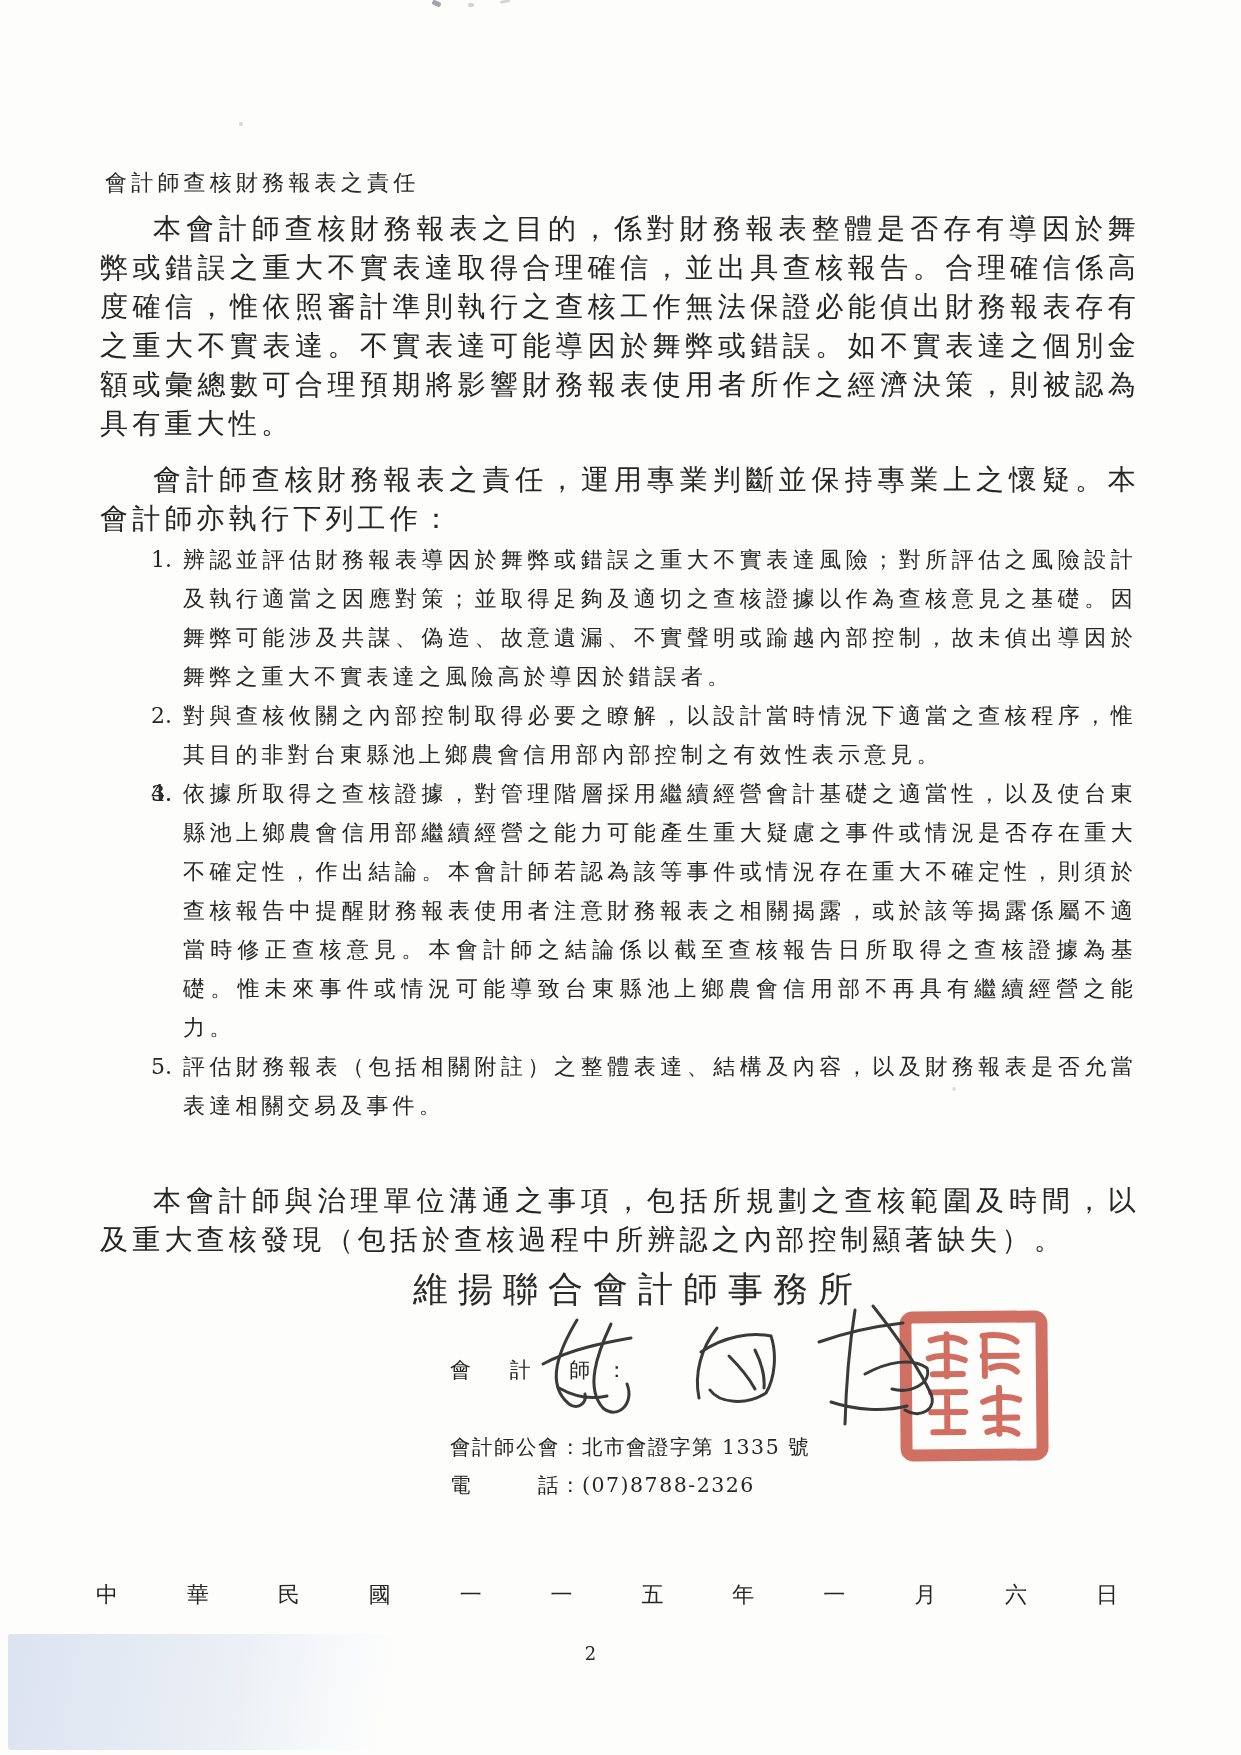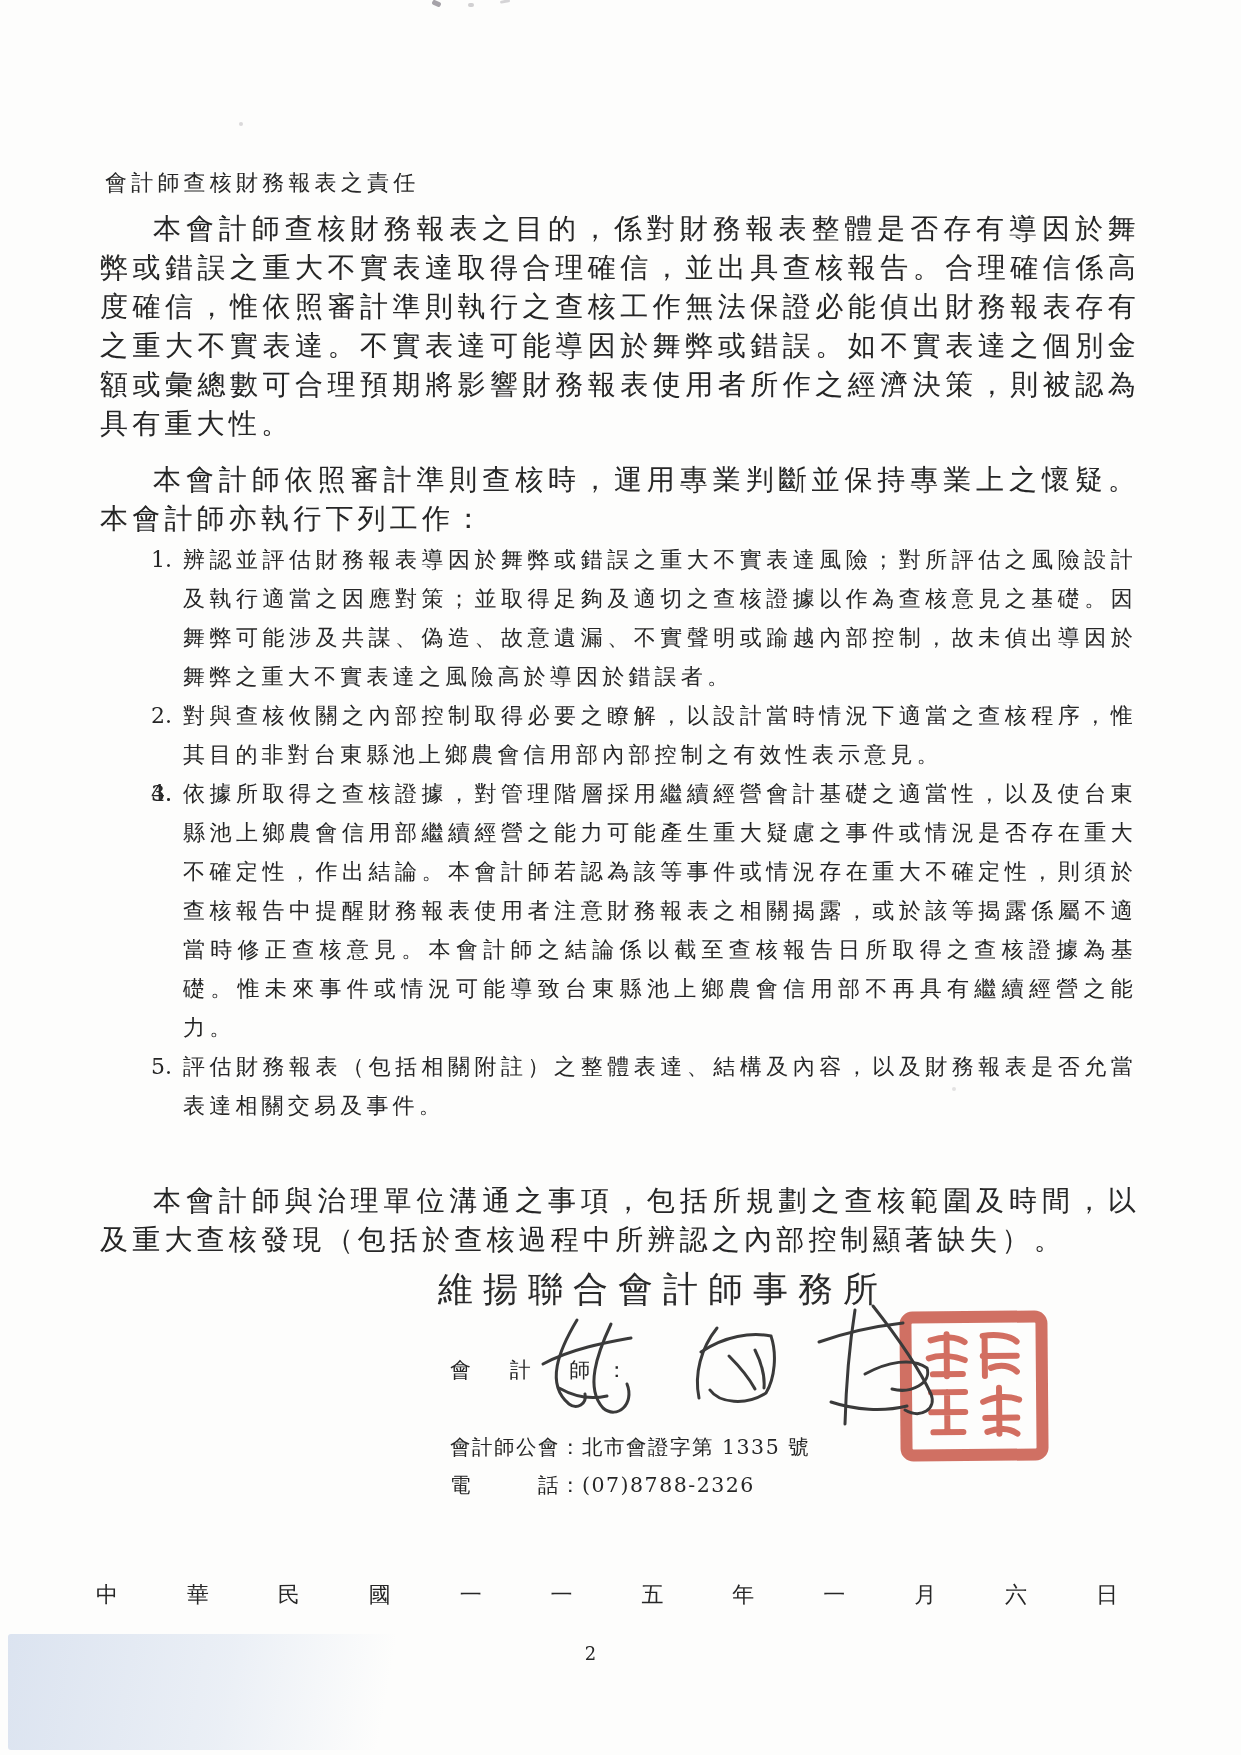--- a/index.html
+++ b/index.html
@@ -16,21 +16,21 @@
   
   .blk{position:absolute;font-size:28px;line-height:39px;letter-spacing:4.2px;text-align:justify;text-justify:inter-ideograph;}
   .heading{position:absolute;left:105px;top:168px;font-size:22px;letter-spacing:4.2px;}
   .p1{left:100px;top:209px;width:1040px;text-indent:53px;}
   .p2{left:100px;top:460px;width:1040px;text-indent:53px;}
   .closing{left:100px;top:1181px;width:1040px;text-indent:53px;}
   .list{position:absolute;left:100px;top:540px;width:1040px;}
   .li{position:relative;margin-left:83px;width:954px;font-size:22px;line-height:39px;letter-spacing:4.2px;text-align:justify;text-justify:inter-ideograph;}
   .li-num{position:absolute;left:-32px;top:0;letter-spacing:0;}
   
-  .firm-name{position:absolute;left:438px;top:1266px;font-size:35px;letter-spacing:10px;color:#2a2a2a;white-space:nowrap;}
+  .firm-name{position:absolute;left:413px;top:1266px;font-size:35px;letter-spacing:10px;color:#2a2a2a;white-space:nowrap;}
   .acct-label{position:absolute;left:450px;top:1356px;font-size:21px;letter-spacing:16px;white-space:nowrap;}
   .sig-svg{position:absolute;left:515px;top:1292px;z-index:3;}
   .seal{position:absolute;left:899px;top:1310px;width:150px;height:152px;z-index:2;opacity:.92;transform:rotate(-.5deg);mix-blend-mode:multiply;}
   .contact{position:absolute;left:450px;top:1428px;font-size:20.5px;line-height:38px;letter-spacing:1.5px;white-space:nowrap;}
   .contact div{height:38px;}
   
   .dateline{position:absolute;left:96px;top:1580px;width:1022px;display:flex;justify-content:space-between;font-size:22px;}
   
   .page-num{position:absolute;left:-30px;top:1643px;width:1241px;text-align:center;font-size:18px;letter-spacing:0;}
   
@@ -52,21 +52,21 @@
   <div class="speck sp1"></div>
   <div class="speck sp2"></div>
   <div class="speck sp3"></div>
   <div class="speck sp4"></div>
   <div class="speck sp5"></div>
   <div class="tint-bl"></div>
 
   <div class="heading">會計師查核財務報表之責任</div>
 
   <div class="blk p1">本會計師查核財務報表之目的，係對財務報表整體是否存有導因於舞弊或錯誤之重大不實表達取得合理確信，並出具查核報告。合理確信係高度確信，惟依照審計準則執行之查核工作無法保證必能偵出財務報表存有之重大不實表達。不實表達可能導因於舞弊或錯誤。如不實表達之個別金額或彙總數可合理預期將影響財務報表使用者所作之經濟決策，則被認為具有重大性。</div>
-  <div class="blk p2">本會計師依照審計準則查核時，運用專業判斷並保持專業上之懷疑。本會計師亦執行下列工作：</div>
+  <div class="blk p2">會計師查核財務報表之責任，運用專業判斷並保持專業上之懷疑。本會計師亦執行下列工作：</div>
 
   <div class="list">
     <div class="li">
       <span class="li-num">1.</span>
       <span>辨認並評估財務報表導因於舞弊或錯誤之重大不實表達風險；對所評估之風險設計及執行適當之因應對策；並取得足夠及適切之查核證據以作為查核意見之基礎。因舞弊可能涉及共謀、偽造、故意遺漏、不實聲明或踰越內部控制，故未偵出導因於舞弊之重大不實表達之風險高於導因於錯誤者。</span>
     </div>
     <div class="li">
       <span class="li-num">2.</span>
       <span>對與查核攸關之內部控制取得必要之瞭解，以設計當時情況下適當之查核程序，惟其目的非對台東縣池上鄉農會信用部內部控制之有效性表示意見。</span>
     </div>

